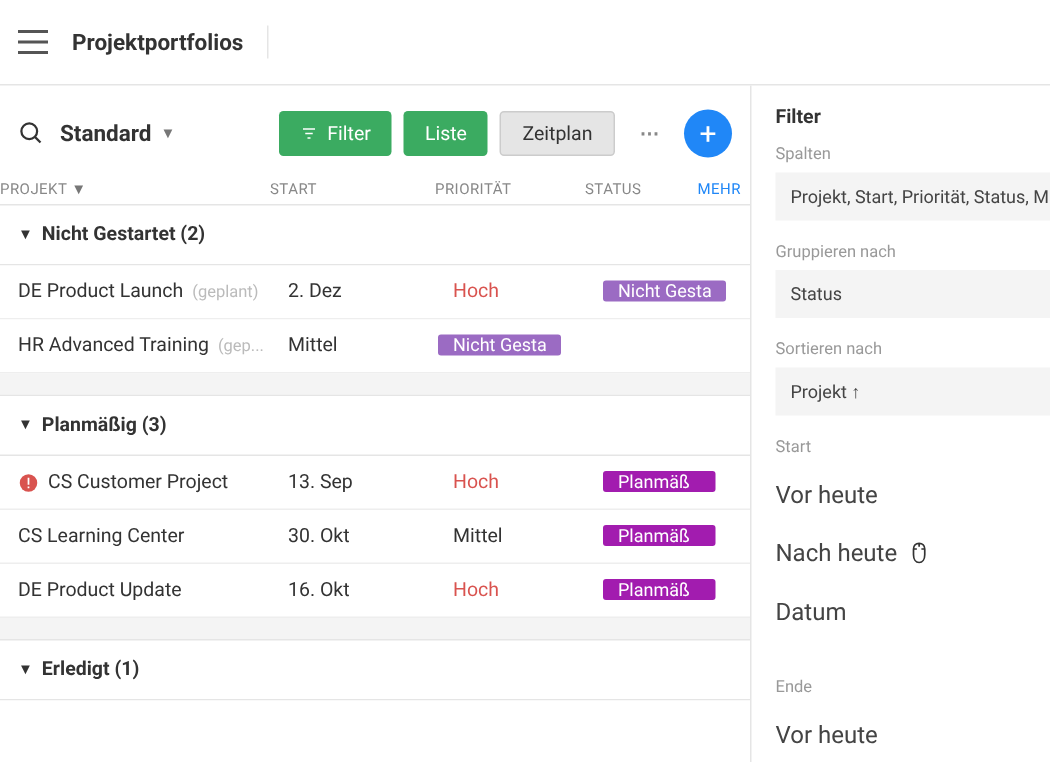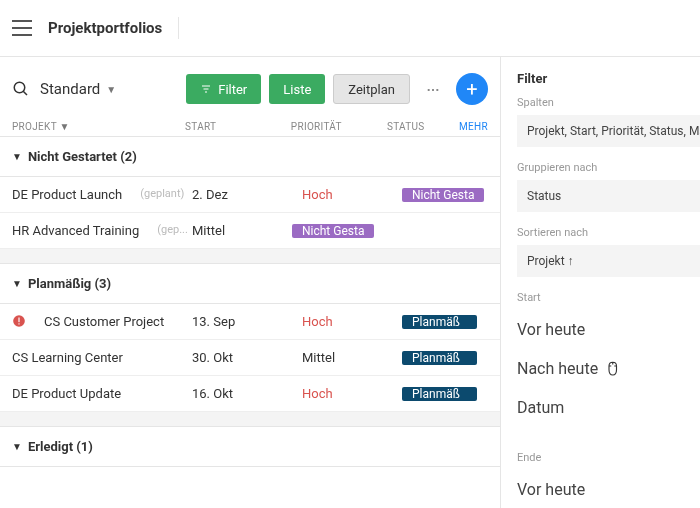--- a/index.html
+++ b/index.html
@@ -6,42 +6,42 @@
 body{width:700px;height:508px;overflow:hidden;background:#fff;color:#333;font-size:13px}
 .topbar{display:flex;align-items:center;height:57px;padding:0 12px;border-bottom:1px solid #e5e5e5}
 .menu-icon{width:20px;height:20px;display:flex;flex-direction:column;justify-content:space-around;cursor:pointer}
 .menu-icon span{height:2px;background:#555}
 .title{font-size:15px;font-weight:700;margin-left:16px}
 .title-div{width:1px;height:22px;background:#e5e5e5;margin-left:16px}
 .main{display:flex;height:calc(100% - 40px)}
 .left{flex:1;display:flex;flex-direction:column;overflow:hidden}
 .toolbar{display:flex;align-items:center;padding:16px 12px 12px;gap:8px}
 .search-icon{width:18px;height:18px;margin-right:2px}
-.view-name{font-size:15px;font-weight:400;display:flex;align-items:center;gap:6px;cursor:pointer}
+.view-name{font-size:15px;font-weight:700;display:flex;align-items:center;gap:6px;cursor:pointer}
 .chev{font-size:10px;color:#777}
 .spacer{flex:1}
 .btn{height:30px;padding:0 14px;border:none;border-radius:3px;font-size:13px;cursor:pointer;display:flex;align-items:center;gap:6px}
 .btn-green{background:#3bab61;color:#fff}
 .btn-outline{background:#e5e5e5;border:1px solid #ccc;color:#333}
 .dots{width:30px;height:30px;display:flex;align-items:center;justify-content:center;color:#888;cursor:pointer;font-weight:bold}
 .fab{width:32px;height:32px;border-radius:50%;background:#2087f7;color:#fff;font-size:20px;display:flex;align-items:center;justify-content:center;cursor:pointer}
-.thead{display:flex;padding:4px 12px;font-size:10px;color:#888;text-transform:uppercase;letter-spacing:.3px}
+.thead{display:flex;padding:4px 0;font-size:10px;color:#888;text-transform:uppercase;letter-spacing:.3px}
 .c-proj{width:180px}.c-start{width:110px}.c-prio{width:100px}.c-stat{width:75px}.c-mehr{flex:1}
 .mehr{color:#2087f7}
 .scroll{overflow-y:auto}
 .group-gap{height:14px;background:#f4f4f4}
 .group-head{display:flex;align-items:center;padding:12px;background:#fff;border-top:1px solid #e5e5e5;border-bottom:1px solid #e5e5e5;font-size:13px;font-weight:700;gap:6px;cursor:pointer}
 .caret{font-size:10px}
 .row{display:flex;align-items:center;padding:10px 12px;border-bottom:1px solid #eee;font-size:13px;background:#fff}
-.row .c-proj{display:flex;align-items:flex-start;gap:18px}
+.row .c-proj{display:flex;align-items:center;gap:6px}
 .muted{color:#bbb;font-size:11px}
 .prio-hoch{color:#d9534f}
 .badge{color:#fff;font-size:12px;padding:0 10px;border-radius:2px;white-space:nowrap;display:inline-block;min-width:75px;text-align:left}
 .b-purple{background:#9b6bc3}
-.b-green{background:#0c4a6e}
+.b-green{background:#a21caf}
 .alert-icon{width:14px;height:14px;flex-shrink:0}
 .rpanel{width:200px;border-left:1px solid #e5e5e5;padding:14px 0 14px 16px;overflow-y:auto}
 .rtitle{font-size:13px;font-weight:700;margin-bottom:10px}
 .rlabel{font-size:11px;color:#999;margin-bottom:6px;margin-top:4px}
 .rbox{background:#f4f4f4;padding:9px 10px;font-size:12px;color:#444;margin-bottom:14px;cursor:pointer;white-space:nowrap;overflow:hidden}
 .ropt{padding:10px 0;font-size:16px;color:#444;cursor:pointer;display:flex;align-items:center}
 .cursor{width:18px;height:18px;margin-left:8px}
 </style>
 </head>
 <body>

